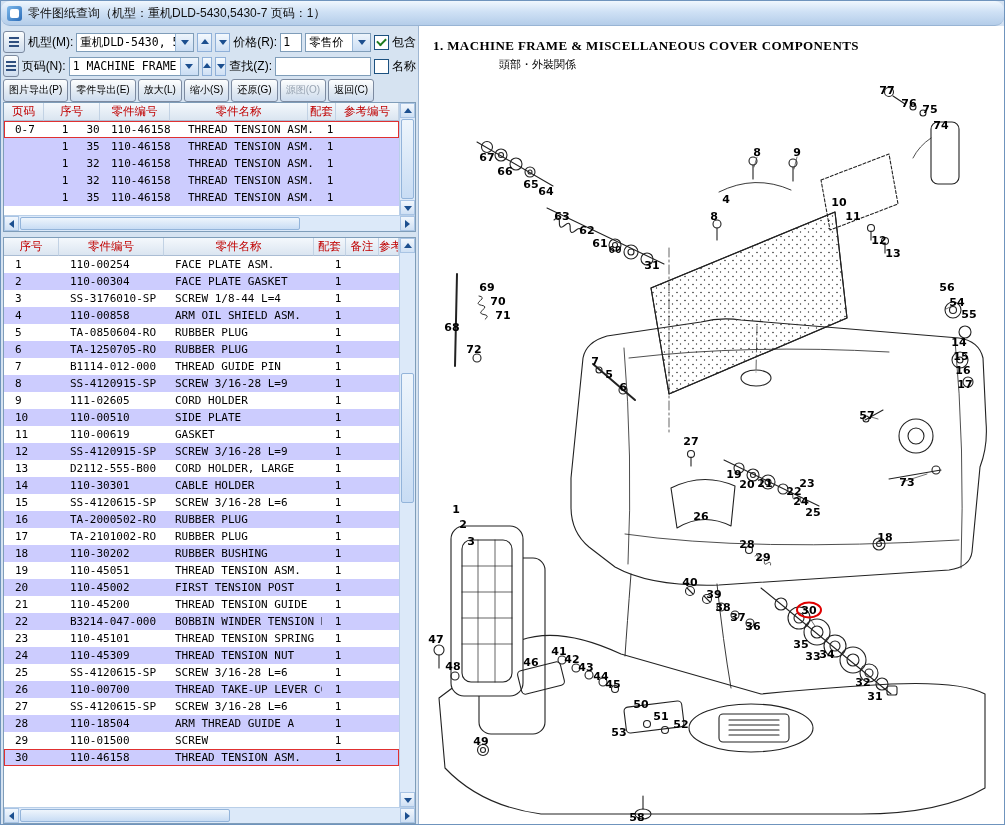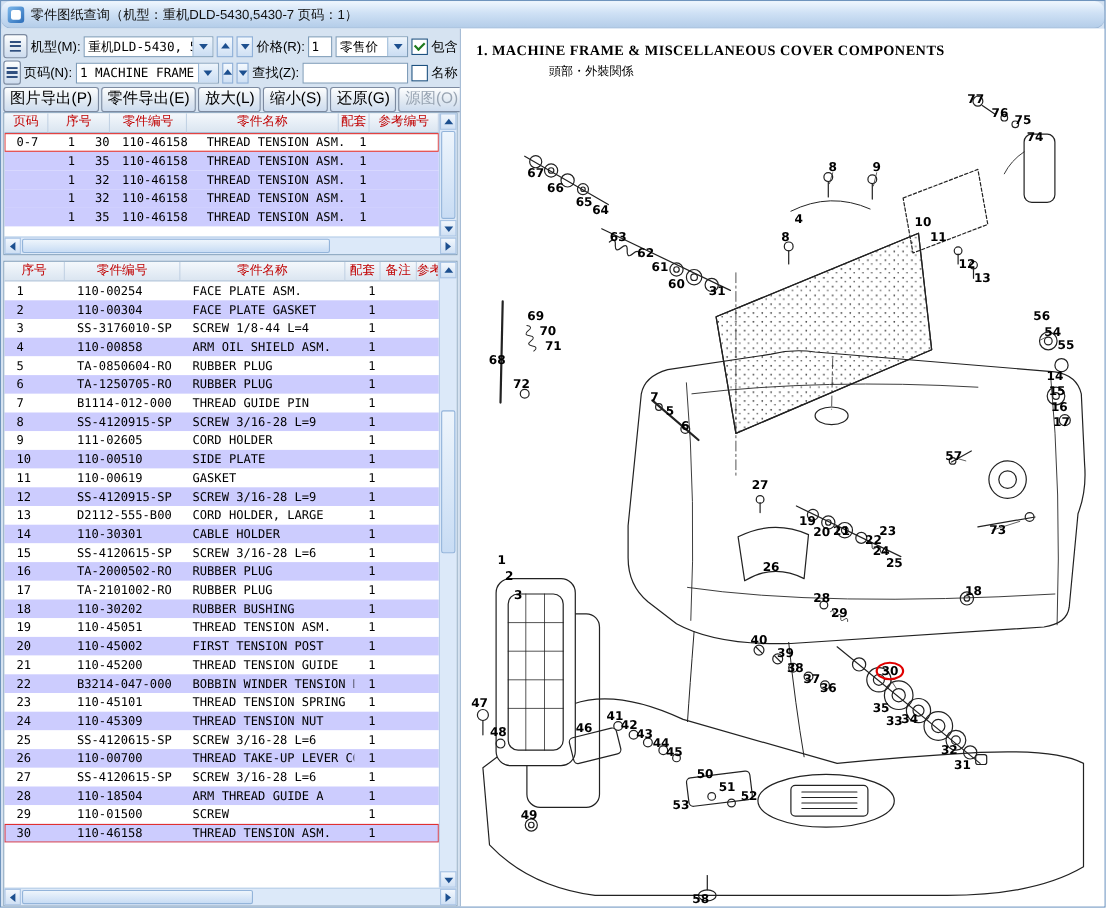--- a/index.html
+++ b/index.html
@@ -25,21 +25,21 @@
     display:flex;align-items:center;justify-content:center;flex:0 0 17px;}
   .tri-down{width:0;height:0;border:4px solid transparent;border-top:5px solid #1c4f8f;margin-top:5px;}
   .tri-up{width:0;height:0;border:4px solid transparent;border-bottom:5px solid #1c4f8f;margin-bottom:5px;}
   .spin{width:15px;height:19px;background:linear-gradient(#f4f9fe,#cfe0f4);border:1px solid #8fb0d8;
     display:flex;align-items:center;justify-content:center;box-sizing:border-box;}
   .tin{height:19px;border:1px solid #7f9db9;font:11.5px "DejaVu Sans Mono",monospace;padding:0 2px;box-sizing:border-box;background:#fff;}
   .cb{width:13px;height:13px;background:#fff;border:1px solid #1c5180;position:relative;display:inline-block;flex:0 0 13px;}
   .cb.checked::after{content:"";position:absolute;left:2px;top:2px;width:7px;height:4px;
     border-left:2px solid #1e7a1e;border-bottom:2px solid #1e7a1e;transform:rotate(-45deg);}
   .btnrow{height:24px;flex:0 0 24px;display:flex;align-items:center;gap:2px;padding:0 2px;}
-  .cmdbtn{height:21px;padding:0 5px;font-size:14px;border:1px solid #7c8aa0;border-radius:3px;
+  .cmdbtn{height:21px;padding:0 5px;font-size:10px;border:1px solid #7c8aa0;border-radius:3px;
     background:linear-gradient(#fdfefe,#dfe8f2 60%,#cddcef);display:flex;align-items:center;white-space:nowrap;color:#000;}
   .cmdbtn.disabled{color:#98a4b2;}
   
   .tbl{border:1px solid #7f9db9;background:#fff;margin:0 2px;display:flex;flex-direction:column;box-sizing:border-box;}
   .tblmainwrap{display:flex;flex:1;min-height:0;}
   .tblmain{flex:1;min-width:0;display:flex;flex-direction:column;overflow:hidden;}
   .thead{display:grid;background:linear-gradient(#f4f8fc,#d9e4f0);color:#c00000;flex:0 0 17px;}
   .hcell{border-right:1px solid #c2d2e4;border-bottom:1px solid #aabdd4;font-size:11.5px;text-align:center;
     line-height:17px;height:17px;overflow:hidden;white-space:nowrap;}
   .trow{display:grid;height:17px;flex:0 0 17px;line-height:17px;font-size:11px;
@@ -674,21 +674,21 @@
           <span class="callout" style="left: 86px; top: 145px;">66</span>
           <span class="callout" style="left: 112px; top: 158px;">65</span>
           <span class="callout" style="left: 127px; top: 165px;">64</span>
           <span class="callout" style="left: 338px; top: 126px;">8</span>
           <span class="callout" style="left: 378px; top: 126px;">9</span>
           <span class="callout" style="left: 307px; top: 173px;">4</span>
           <span class="callout" style="left: 295px; top: 190px;">8</span>
           <span class="callout" style="left: 143px; top: 190px;">63</span>
           <span class="callout" style="left: 168px; top: 204px;">62</span>
           <span class="callout" style="left: 181px; top: 217px;">61</span>
-          <span class="callout" style="left: 196px; top: 232px;">60</span>
+          <span class="callout" style="left: 196px; top: 224px; font-family: Liberation Mono, monospace;">60</span>
           <span class="callout" style="left: 233px; top: 239px;">31</span>
           <span class="callout" style="left: 460px; top: 214px;">12</span>
           <span class="callout" style="left: 474px; top: 227px;">13</span>
           <span class="callout" style="left: 420px; top: 176px;">10</span>
           <span class="callout" style="left: 434px; top: 190px;">11</span>
           <span class="callout" style="left: 68px; top: 261px;">69</span>
           <span class="callout" style="left: 79px; top: 275px;">70</span>
           <span class="callout" style="left: 84px; top: 289px;">71</span>
           <span class="callout" style="left: 33px; top: 301px;">68</span>
           <span class="callout" style="left: 55px; top: 323px;">72</span>

